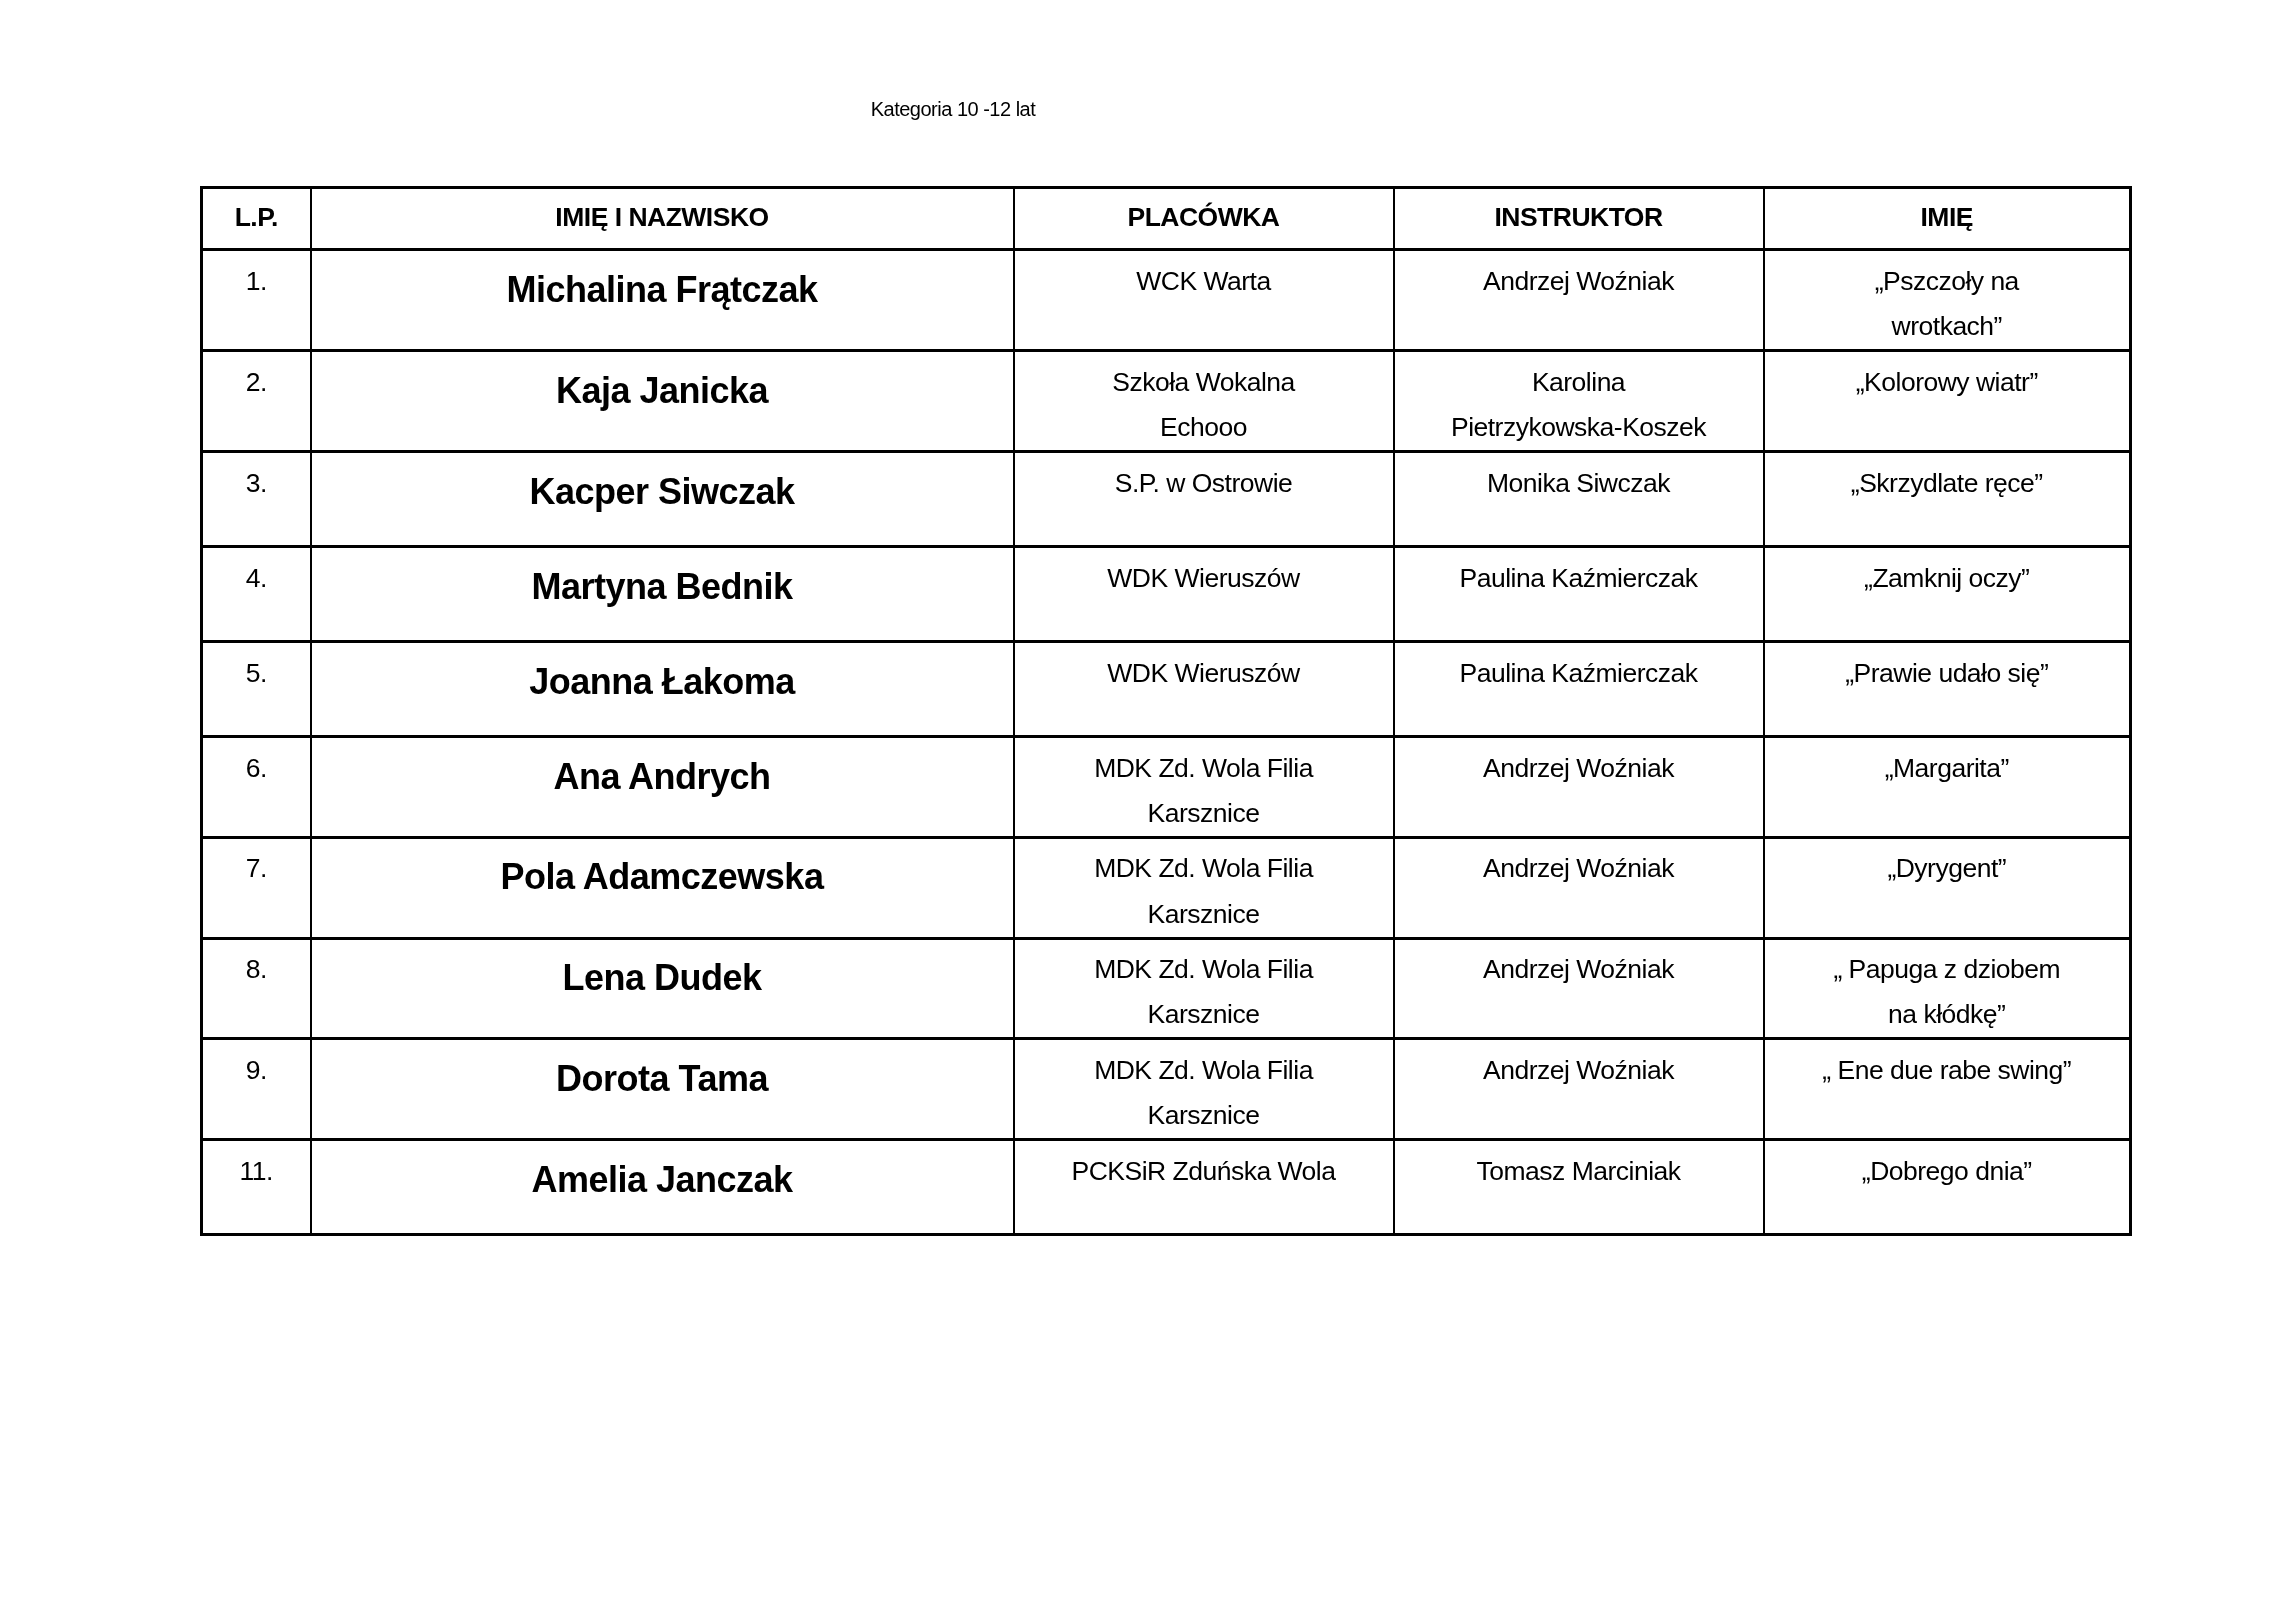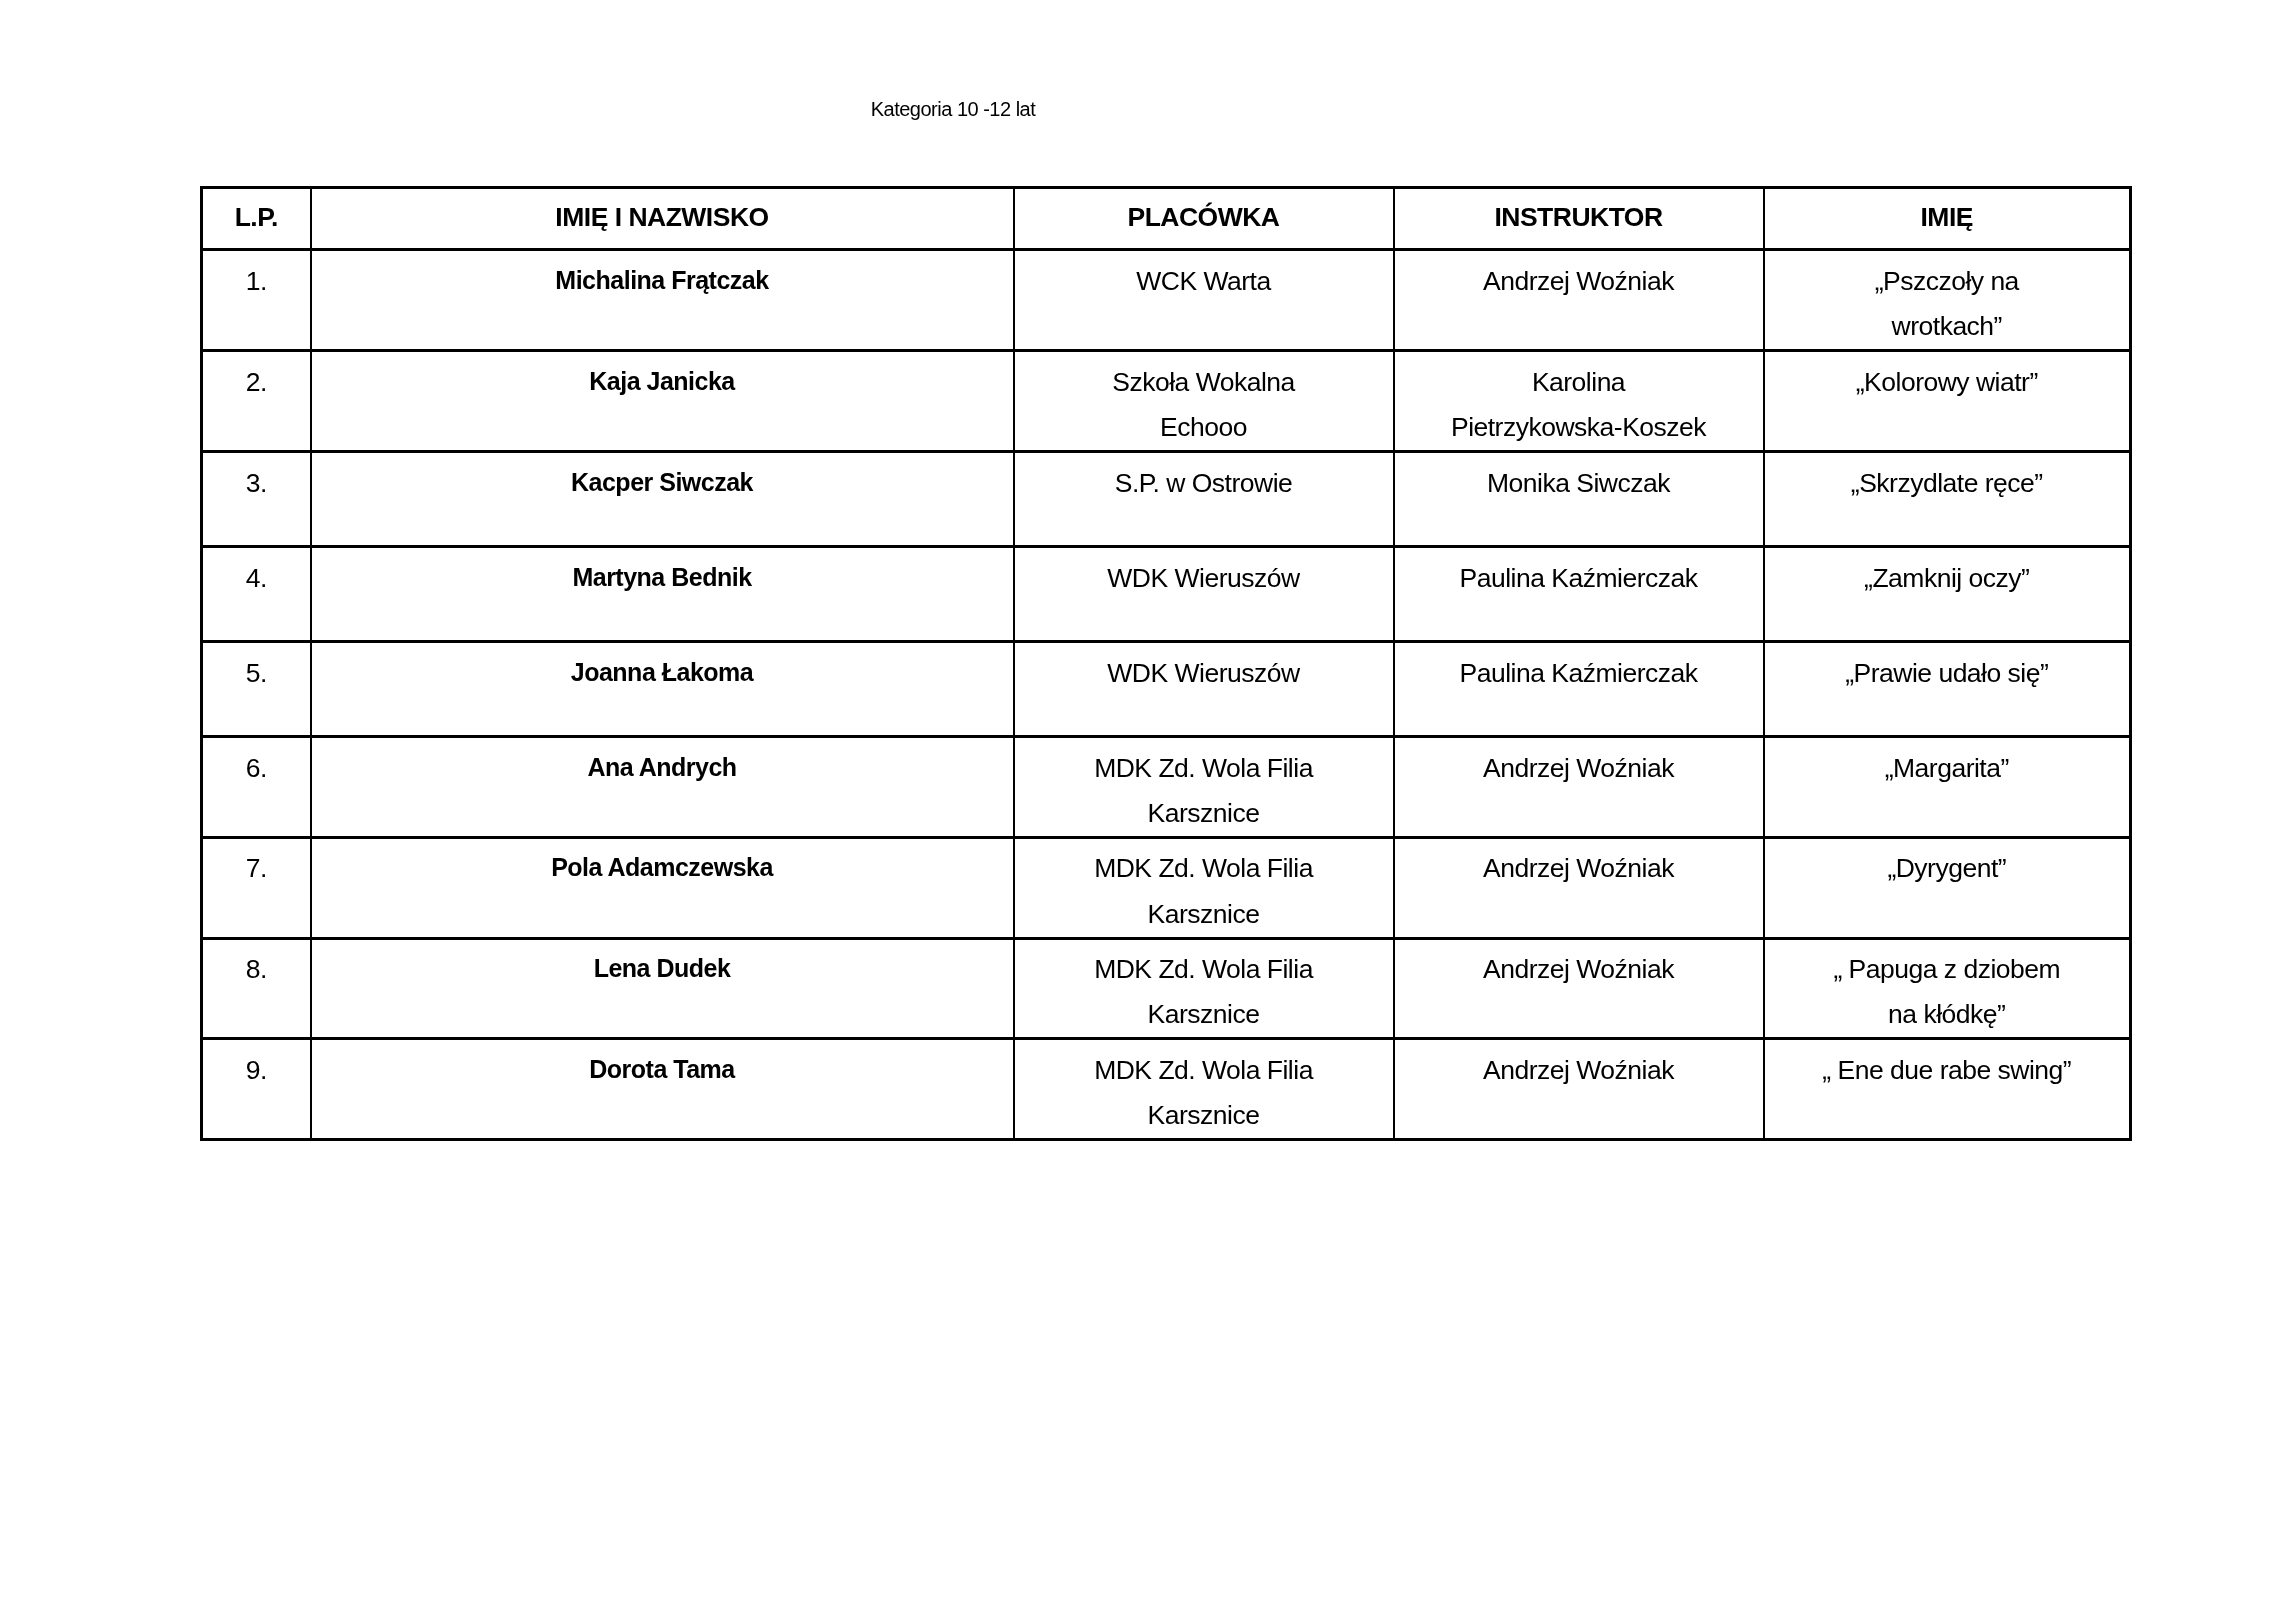--- a/index.html
+++ b/index.html
@@ -51,21 +51,21 @@
     line-height: 1.4;
   }
   table.results td {
     height: 95px;
     padding: 7.8px 17.6px 0 17.6px;
     font-size: 26.5px;
     line-height: 1.7;
     white-space: pre-line;
   }
   table.results td.c0 { padding-left: 3.9px; padding-right: 3.9px; }
-  table.results td.c1 { font-weight: 700; font-size: 25px; }
+  table.results td.c1 { font-weight: 700; font-size: 36px; }
 </style>
 </head>
 <body>
 
 <div class="doc-title">Kategoria 10 -12 lat</div>
 
 <table class="results">
   <colgroup>
     <col style="width:109px">
     <col style="width:703px">
@@ -147,15 +147,22 @@
 na kłódkę”</td>
       </tr>
       <tr>
         <td class="c0">9.</td>
         <td class="c1">Dorota Tama</td>
         <td class="c2">MDK Zd. Wola Filia
 Karsznice</td>
         <td class="c3">Andrzej Woźniak</td>
         <td class="c4">„ Ene due rabe swing”</td>
       </tr>
+      <tr>
+        <td class="c0">11.</td>
+        <td class="c1">Amelia Janczak</td>
+        <td class="c2">PCKSiR Zduńska Wola</td>
+        <td class="c3">Tomasz Marciniak</td>
+        <td class="c4">„Dobrego dnia”</td>
+      </tr>
     </tbody>
 </table>
 
 
 </body></html>

